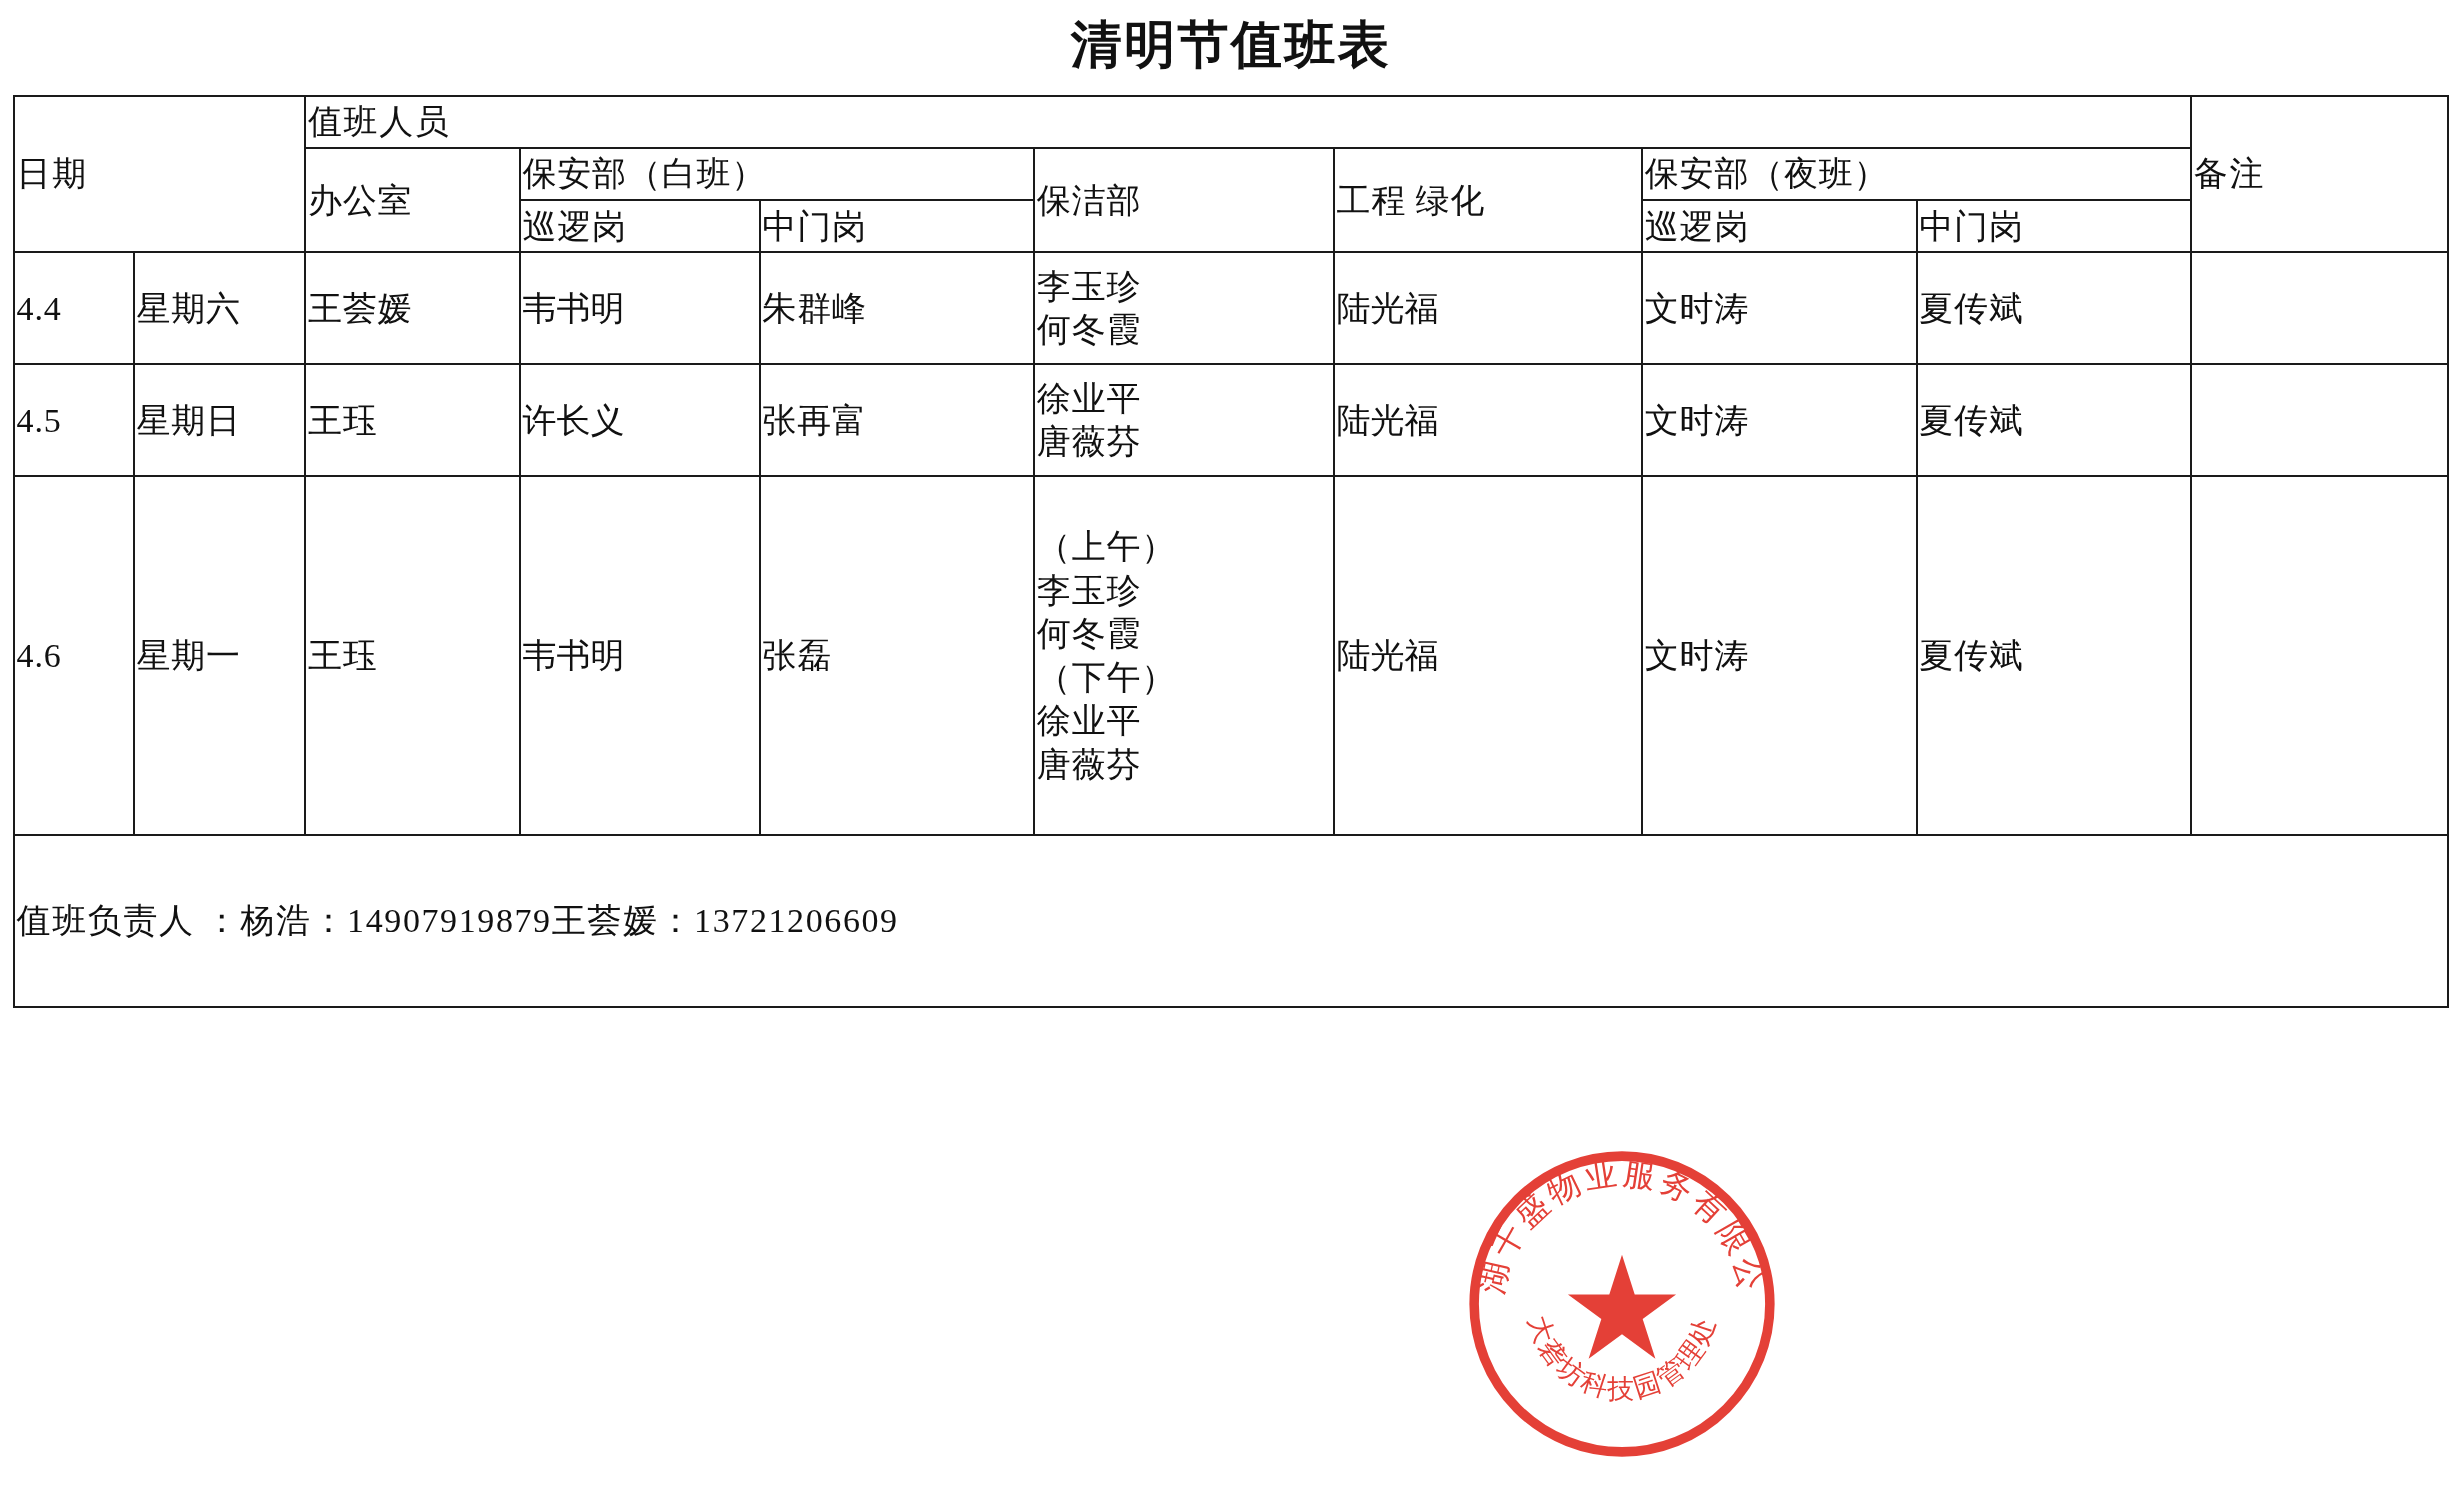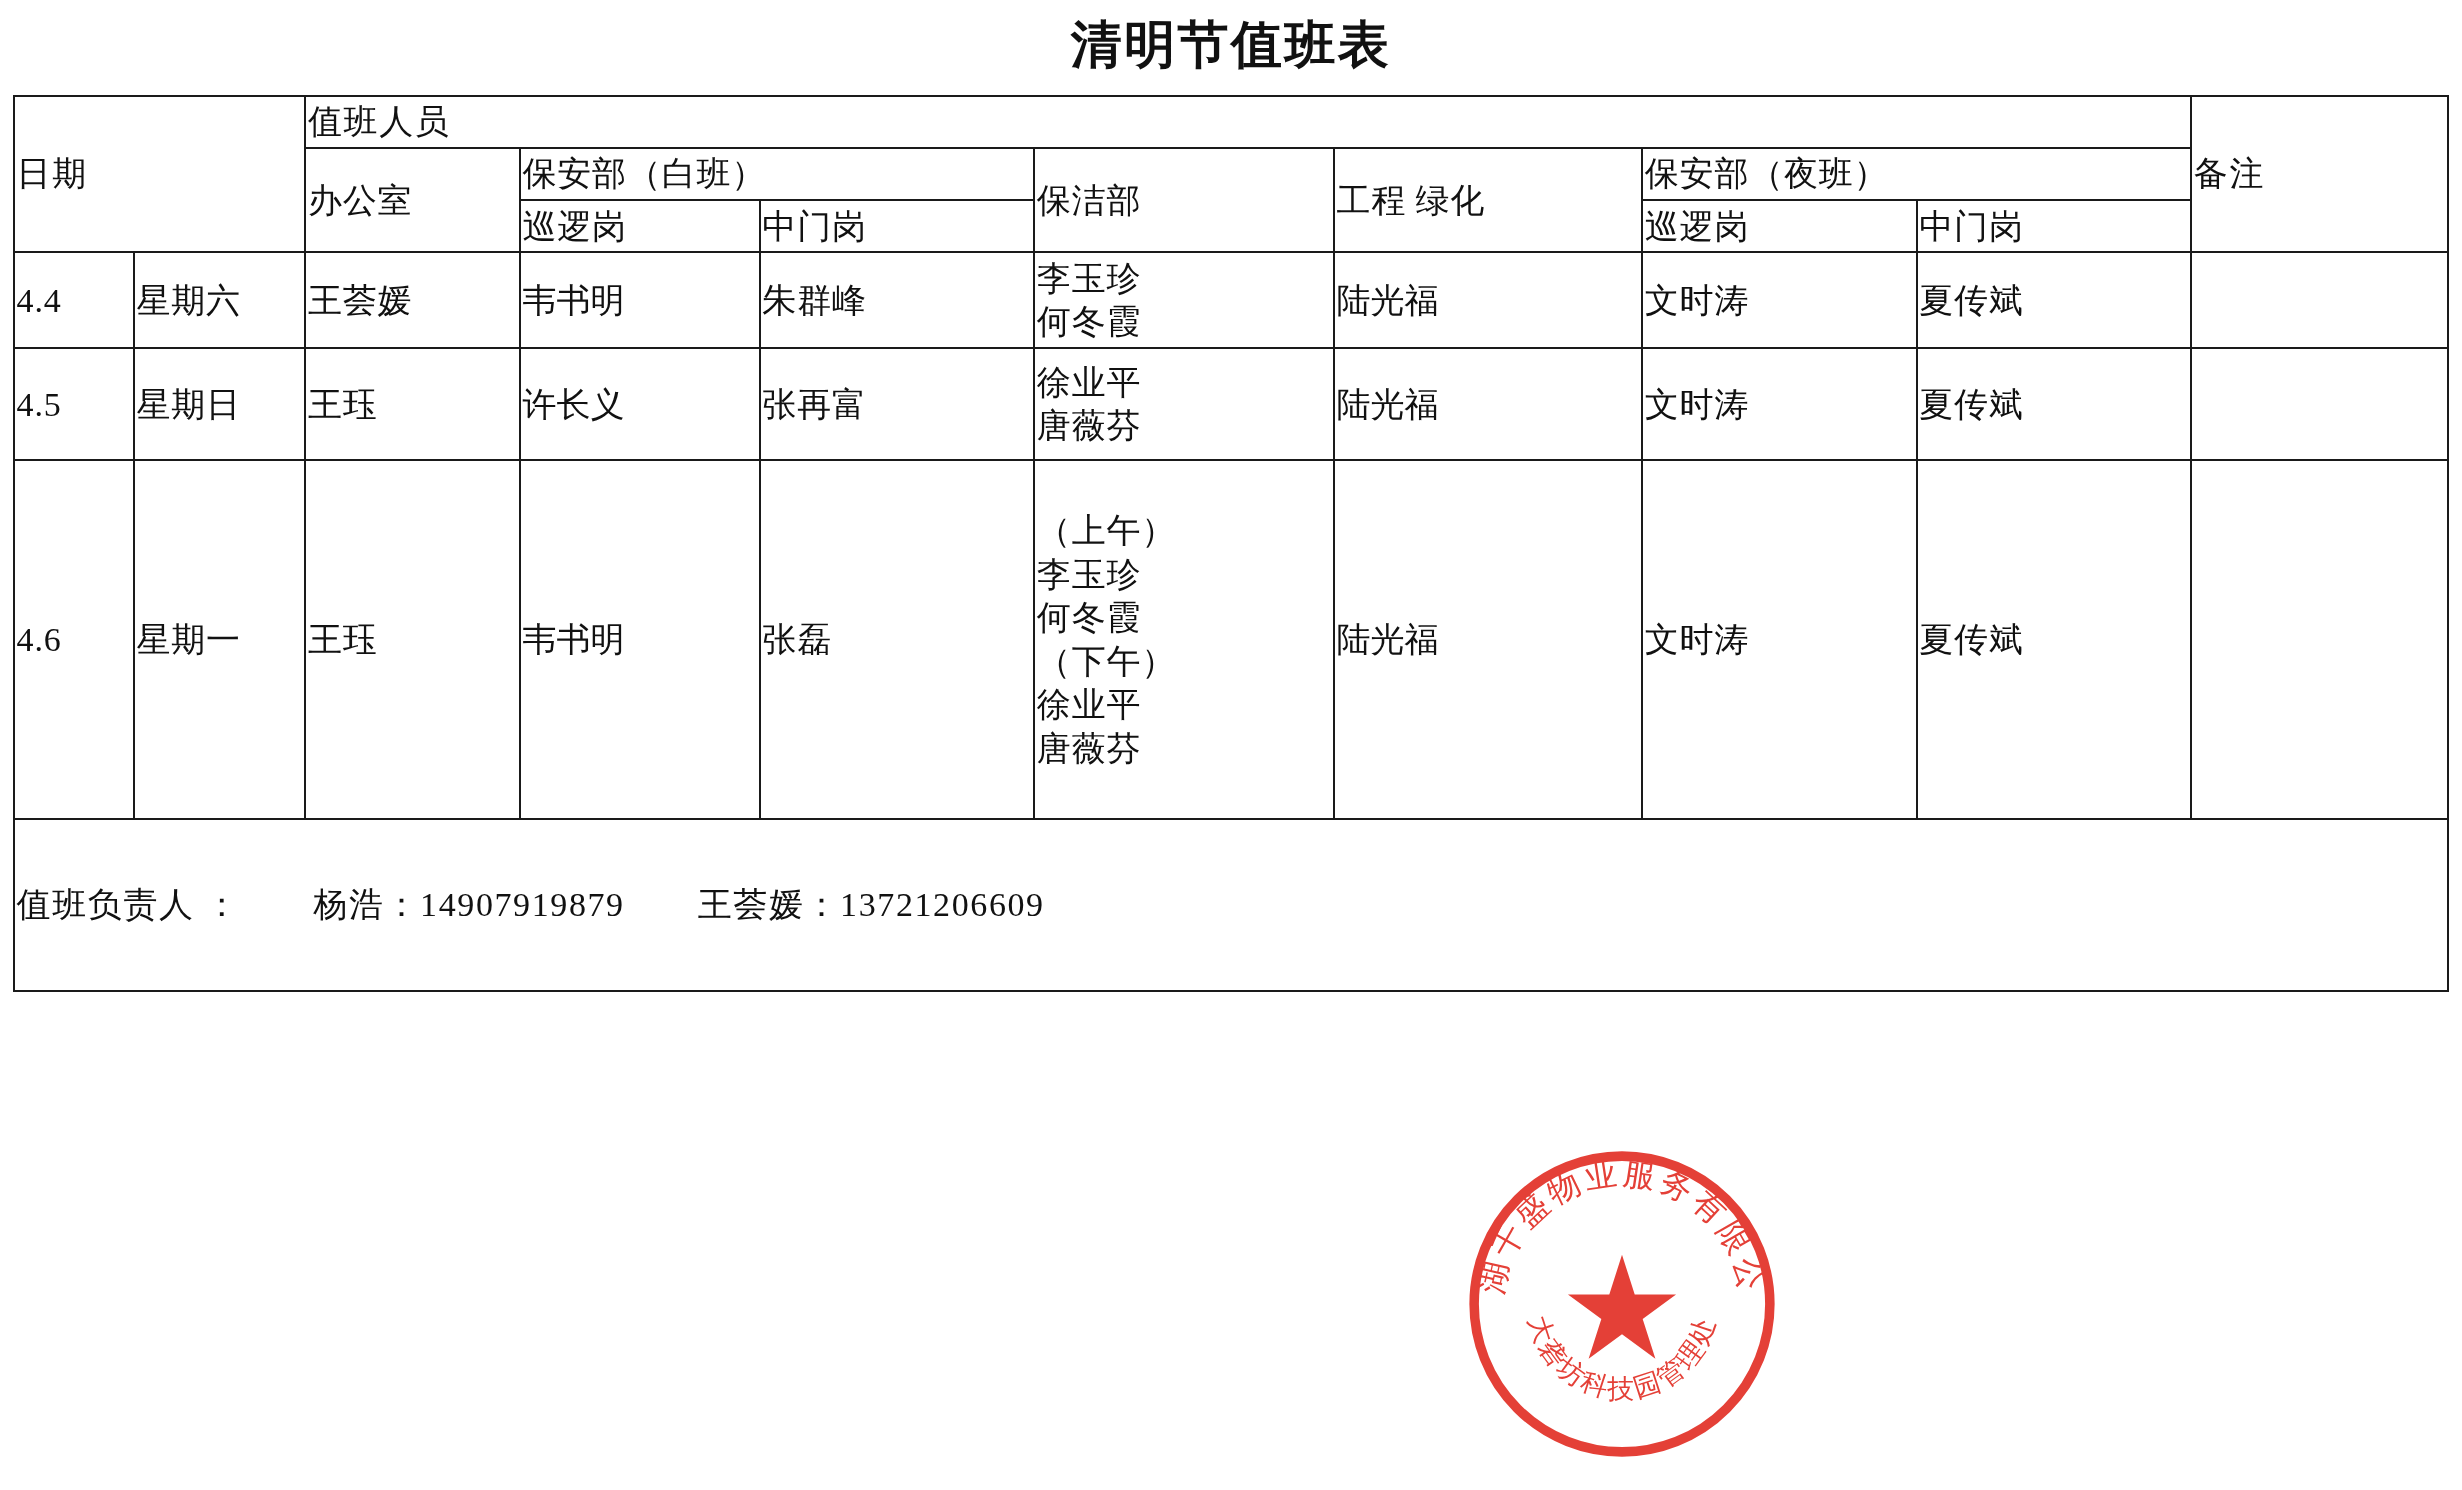--- a/index.html
+++ b/index.html
@@ -65,21 +65,20 @@
   .footer-row td {
     text-align: left;
     padding-left: 21px;
     font-size: 37px;
     height: 163px;
     letter-spacing: 1.6px;
   }
   .footer-inner {
     display: flex;
     align-items: center;
-    gap: 73px;
   }
   .tiny-mark {
     font-size: 14.7px;
     color: #555;
     letter-spacing: 0;
   }
   
   .seal {
     position: absolute;
     left: 1463px;
@@ -124,21 +123,21 @@
         <td colspan="2" class="hdr-mid">保安部（夜班）</td>
       </tr>
       <tr>
         <td class="hdr-mid">巡逻岗</td>
         <td class="hdr-mid">中门岗</td>
         <td class="hdr-mid">巡逻岗</td>
         <td class="hdr-mid">中门岗</td>
       </tr>
     </thead>
     <tbody>
-      <tr style="height:96px">
+      <tr style="height:112px">
         <td class="cell-name">4.4</td>
         <td class="cell-name">星期六</td>
         <td class="cell-name">王荟媛</td>
         <td class="cell-small">韦书明</td>
         <td class="cell-name">朱群峰</td>
         <td class="cell-name multiline">李玉珍
 何冬霞</td>
         <td class="cell-small">陆光福</td>
         <td class="cell-name">文时涛</td>
         <td class="cell-name">夏传斌</td>

